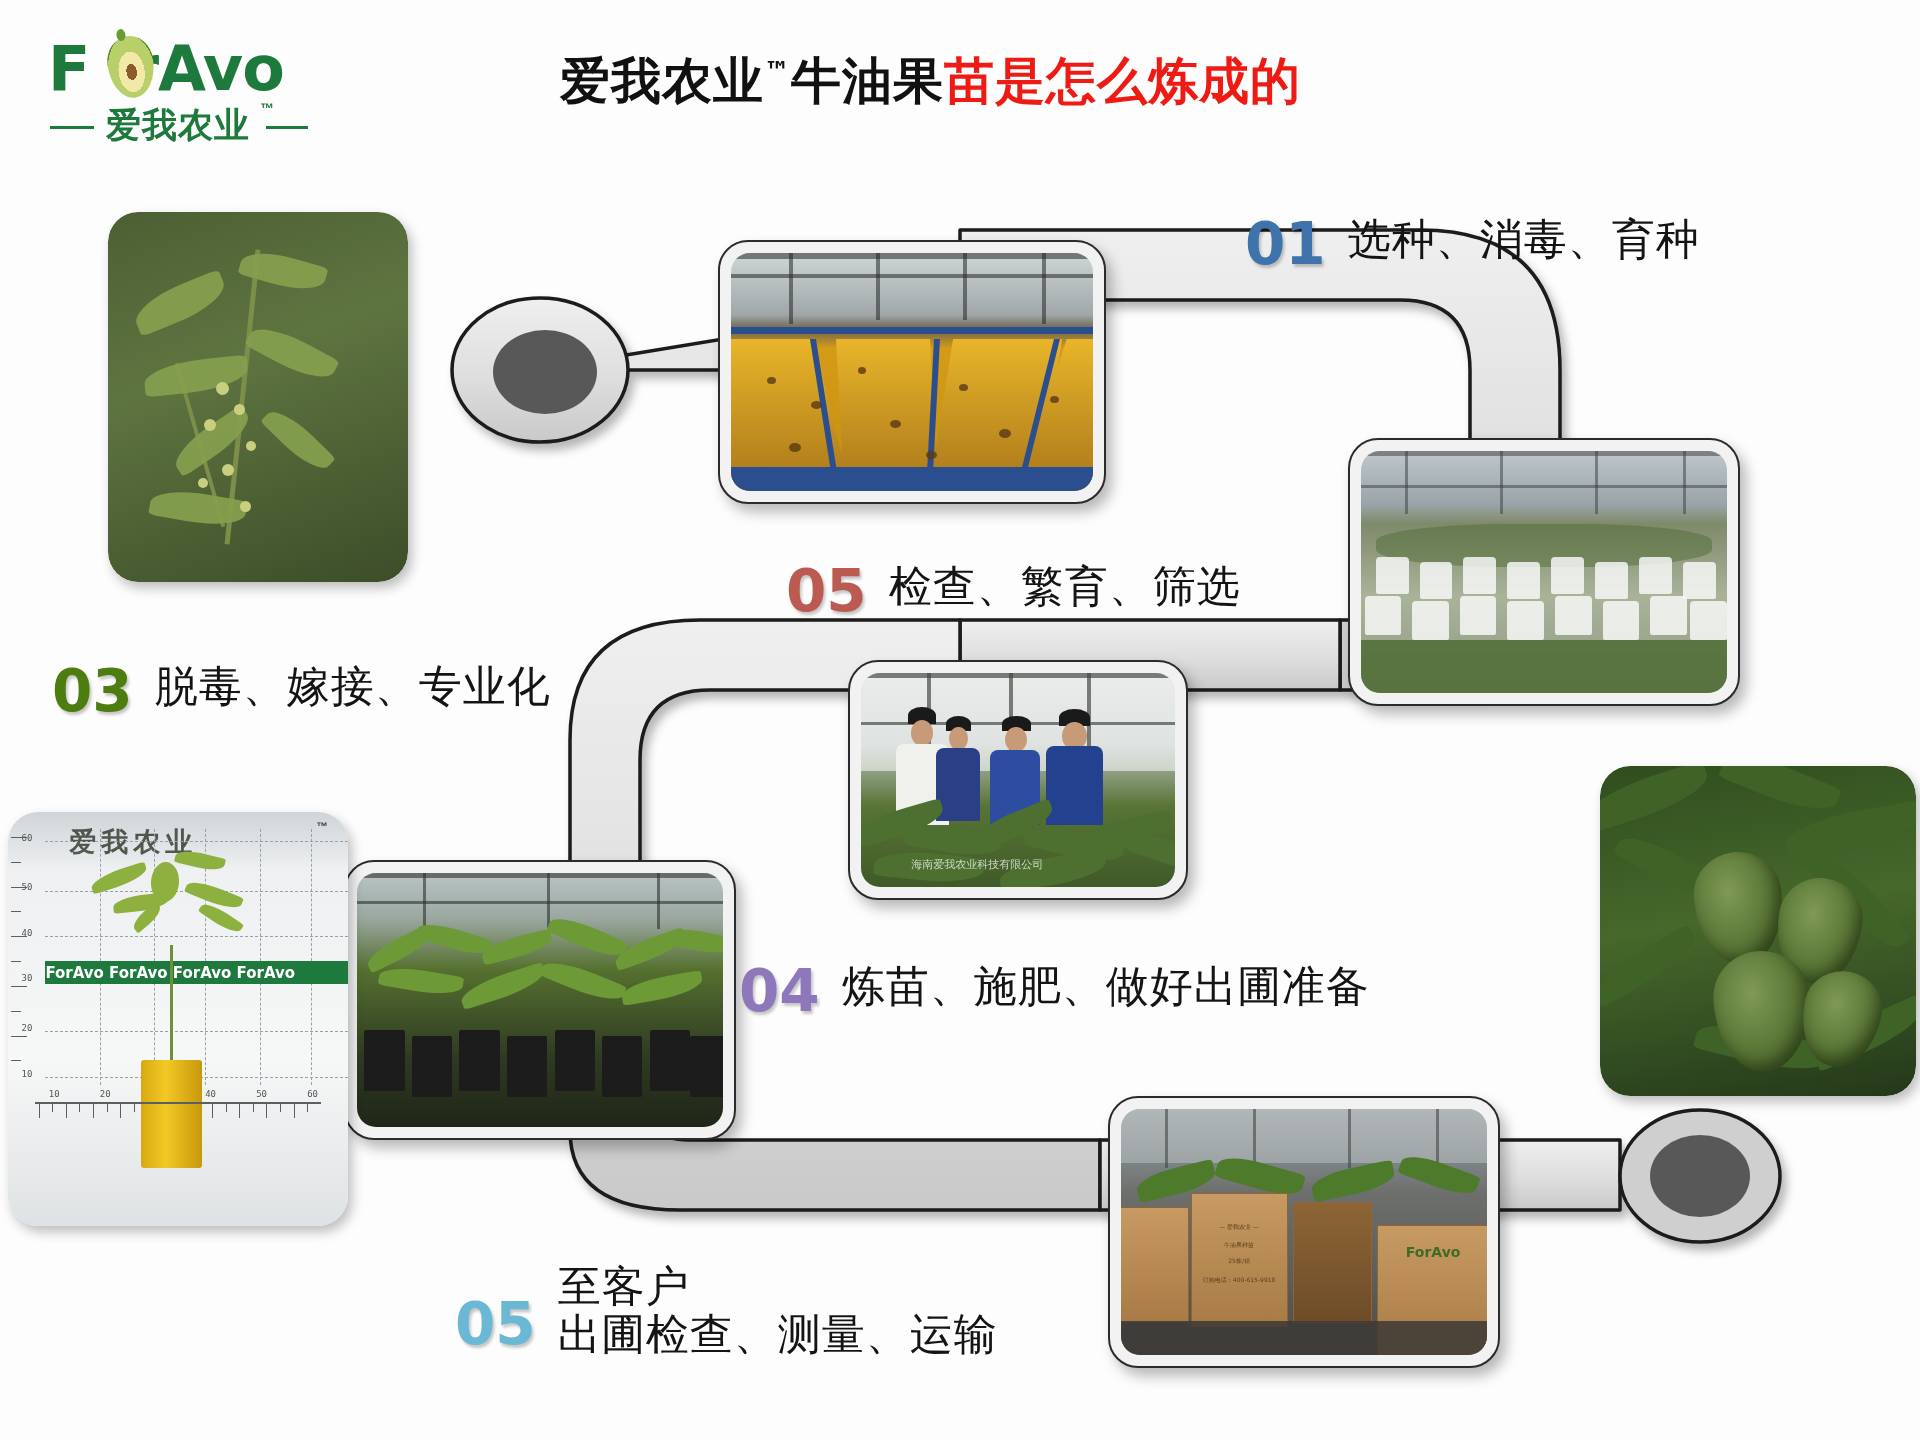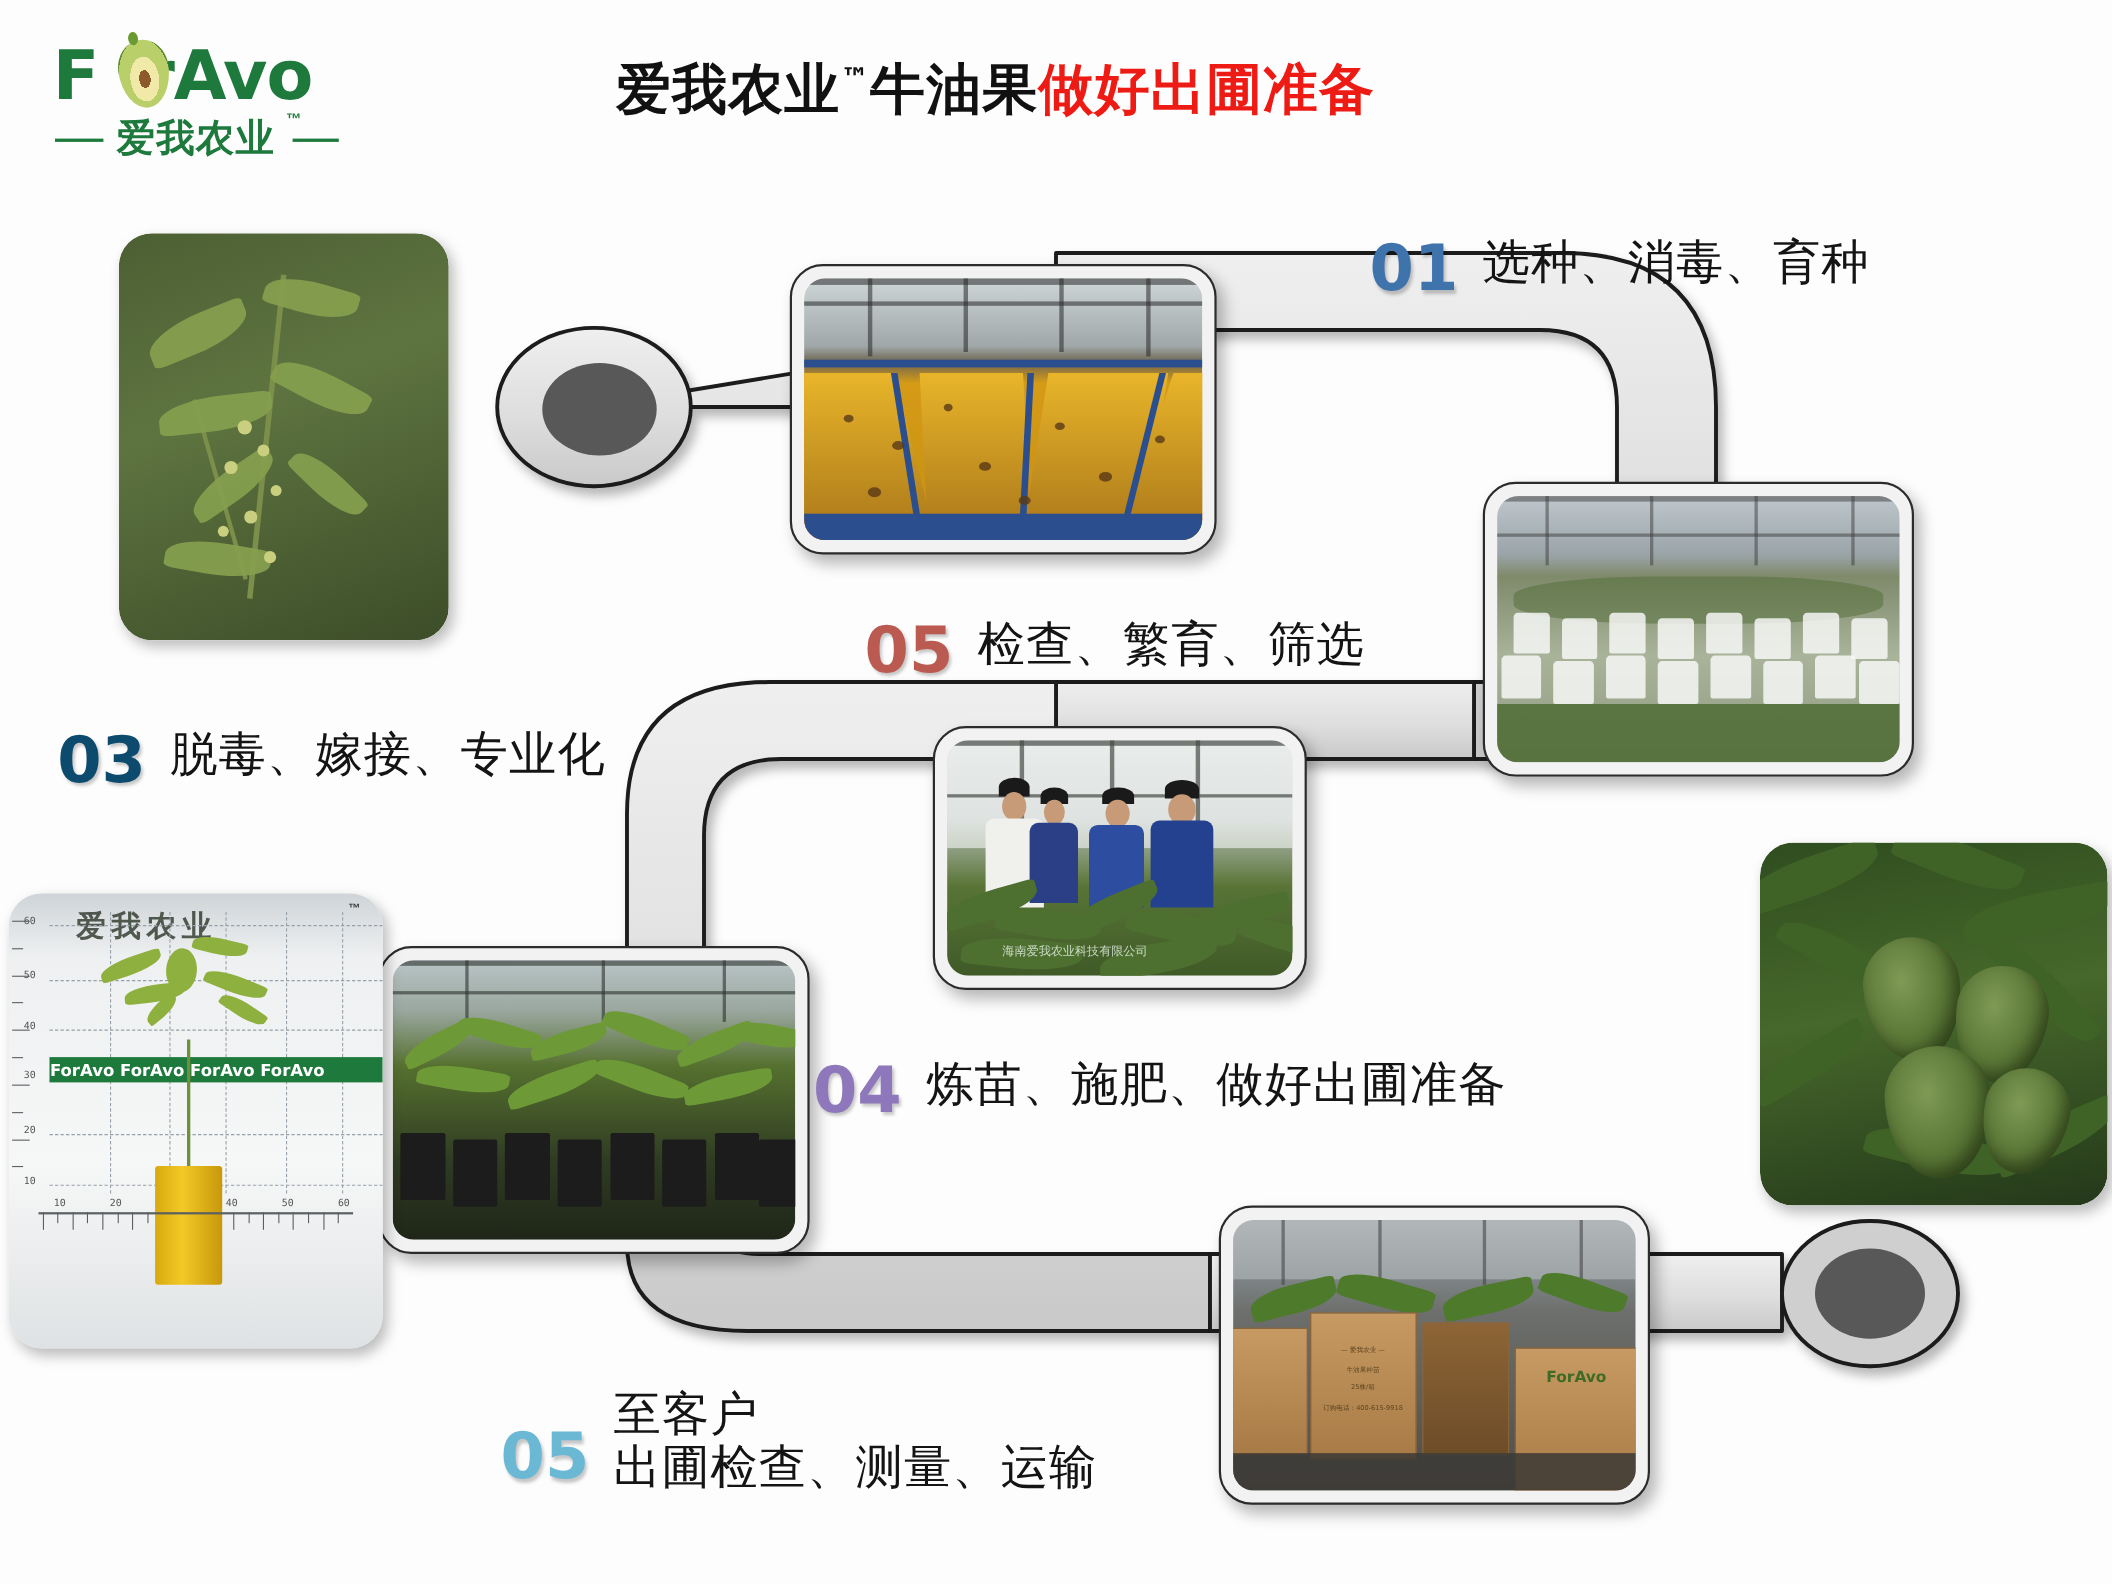--- a/index.html
+++ b/index.html
@@ -223,21 +223,21 @@
     </div>
     <div class="logo-sub">
       <span class="logo-rule l"></span>
       <span class="logo-cn">爱我农业</span>
       <span class="logo-tm">™</span>
       <span class="logo-rule r"></span>
     </div>
   </div>
 
   <div class="title">
-    <span class="b">爱我农业</span><span class="b tm">™</span><span class="b">牛油果</span><span class="r">做好出圃准备</span>
+    <span class="b">爱我农业</span><span class="b tm">™</span><span class="b">牛油果</span><span class="r">苗是怎么炼成的</span>
   </div>
 
   <div class="photo plain" style="left:108px;top:212px;width:300px;height:370px;">
     <div class="inner">
       <div class="scene sc-flower">
         <div class="stem" style="left:44%;top:10%;width:5px;height:80%;transform:rotate(6deg);"></div>
         <div class="stem" style="left:30%;top:40%;width:4px;height:46%;transform:rotate(-16deg);"></div>
         <div class="lf" style="left:8%;top:20%;width:96px;height:34px;transform:rotate(-22deg);"></div>
         <div class="lf" style="left:44%;top:12%;width:86px;height:30px;transform:rotate(16deg);"></div>
         <div class="lf" style="left:12%;top:40%;width:104px;height:32px;transform:rotate(-6deg);"></div>
@@ -514,21 +514,21 @@
     <span class="num" style="color:#3f73ab;">01</span>
     <span class="txt">选种、消毒、育种</span>
   </div>
 
   <div class="step" style="left:786px;top:562px;">
     <span class="num" style="color:#bb5a50;">05</span>
     <span class="txt">检查、繁育、筛选</span>
   </div>
 
   <div class="step" style="left:52px;top:662px;">
-    <span class="num" style="color:#0c4a6e;">03</span>
+    <span class="num" style="color:#4d7c0f;">03</span>
     <span class="txt">脱毒、嫁接、专业化</span>
   </div>
 
   <div class="step" style="left:739px;top:962px;">
     <span class="num" style="color:#8e78bb;">04</span>
     <span class="txt">炼苗、施肥、做好出圃准备</span>
   </div>
 
   <div class="step" style="left:455px;top:1290px;align-items:center;">
     <span class="num" style="color:#6bb8d4;">05</span>

